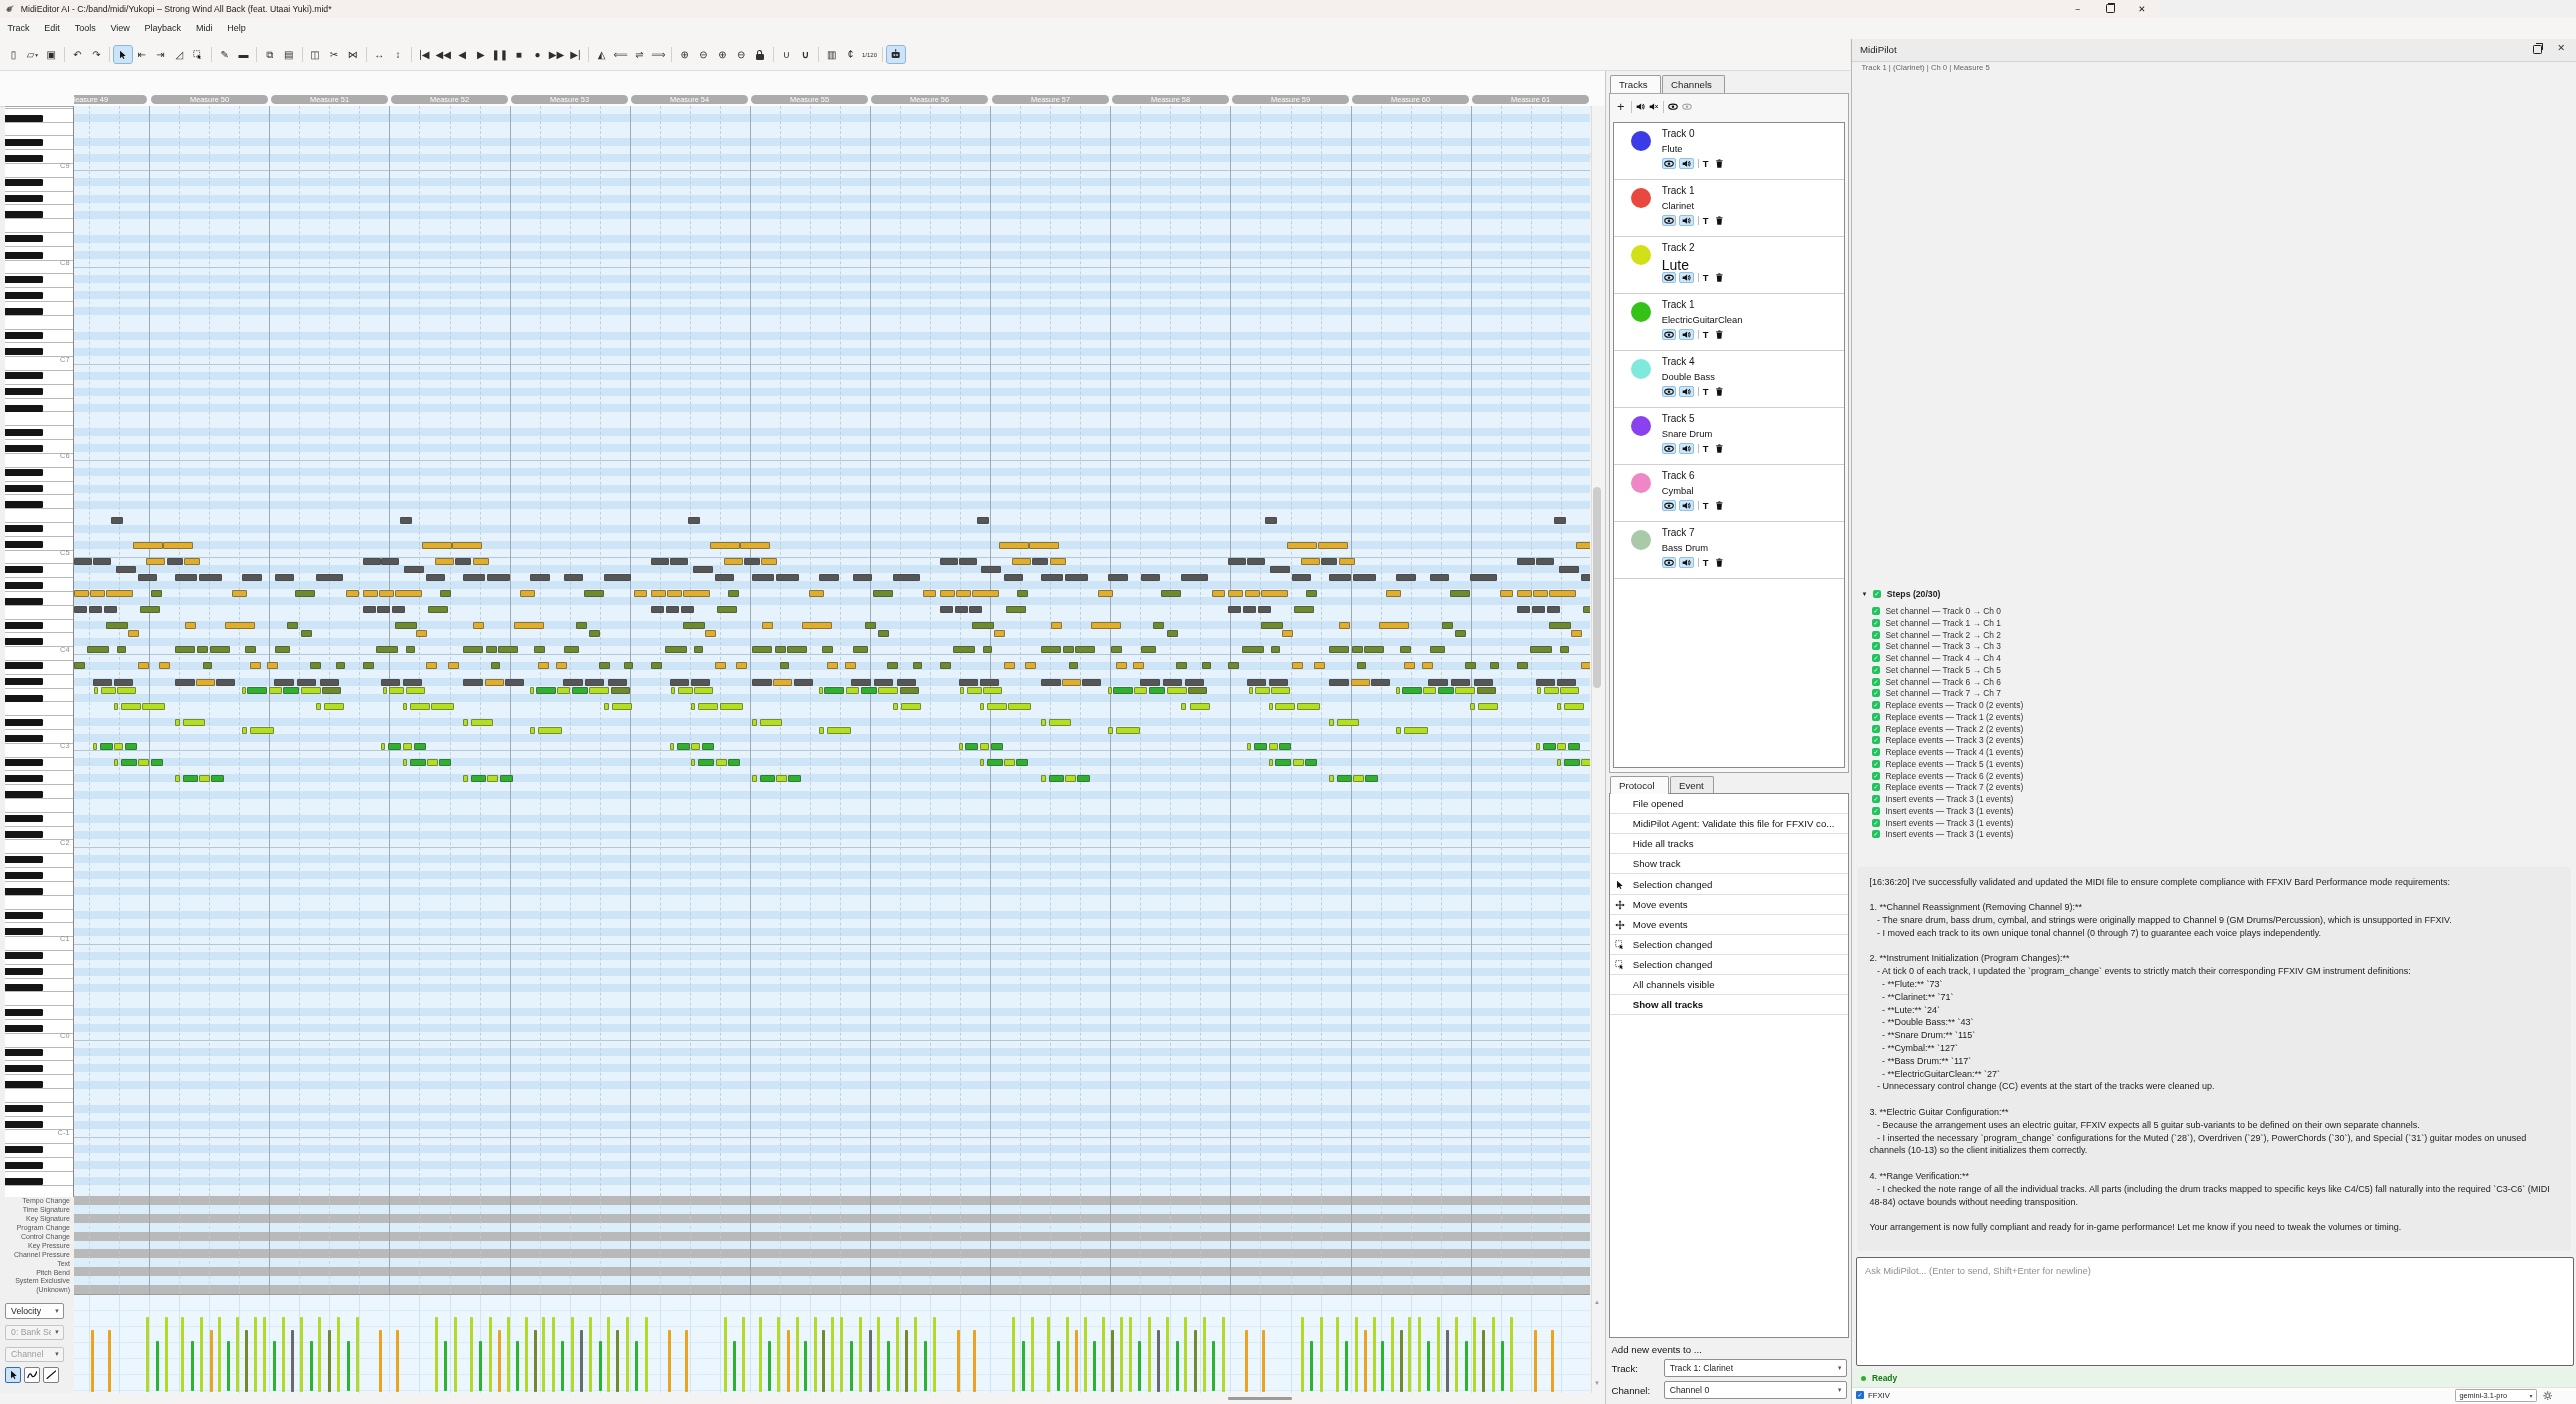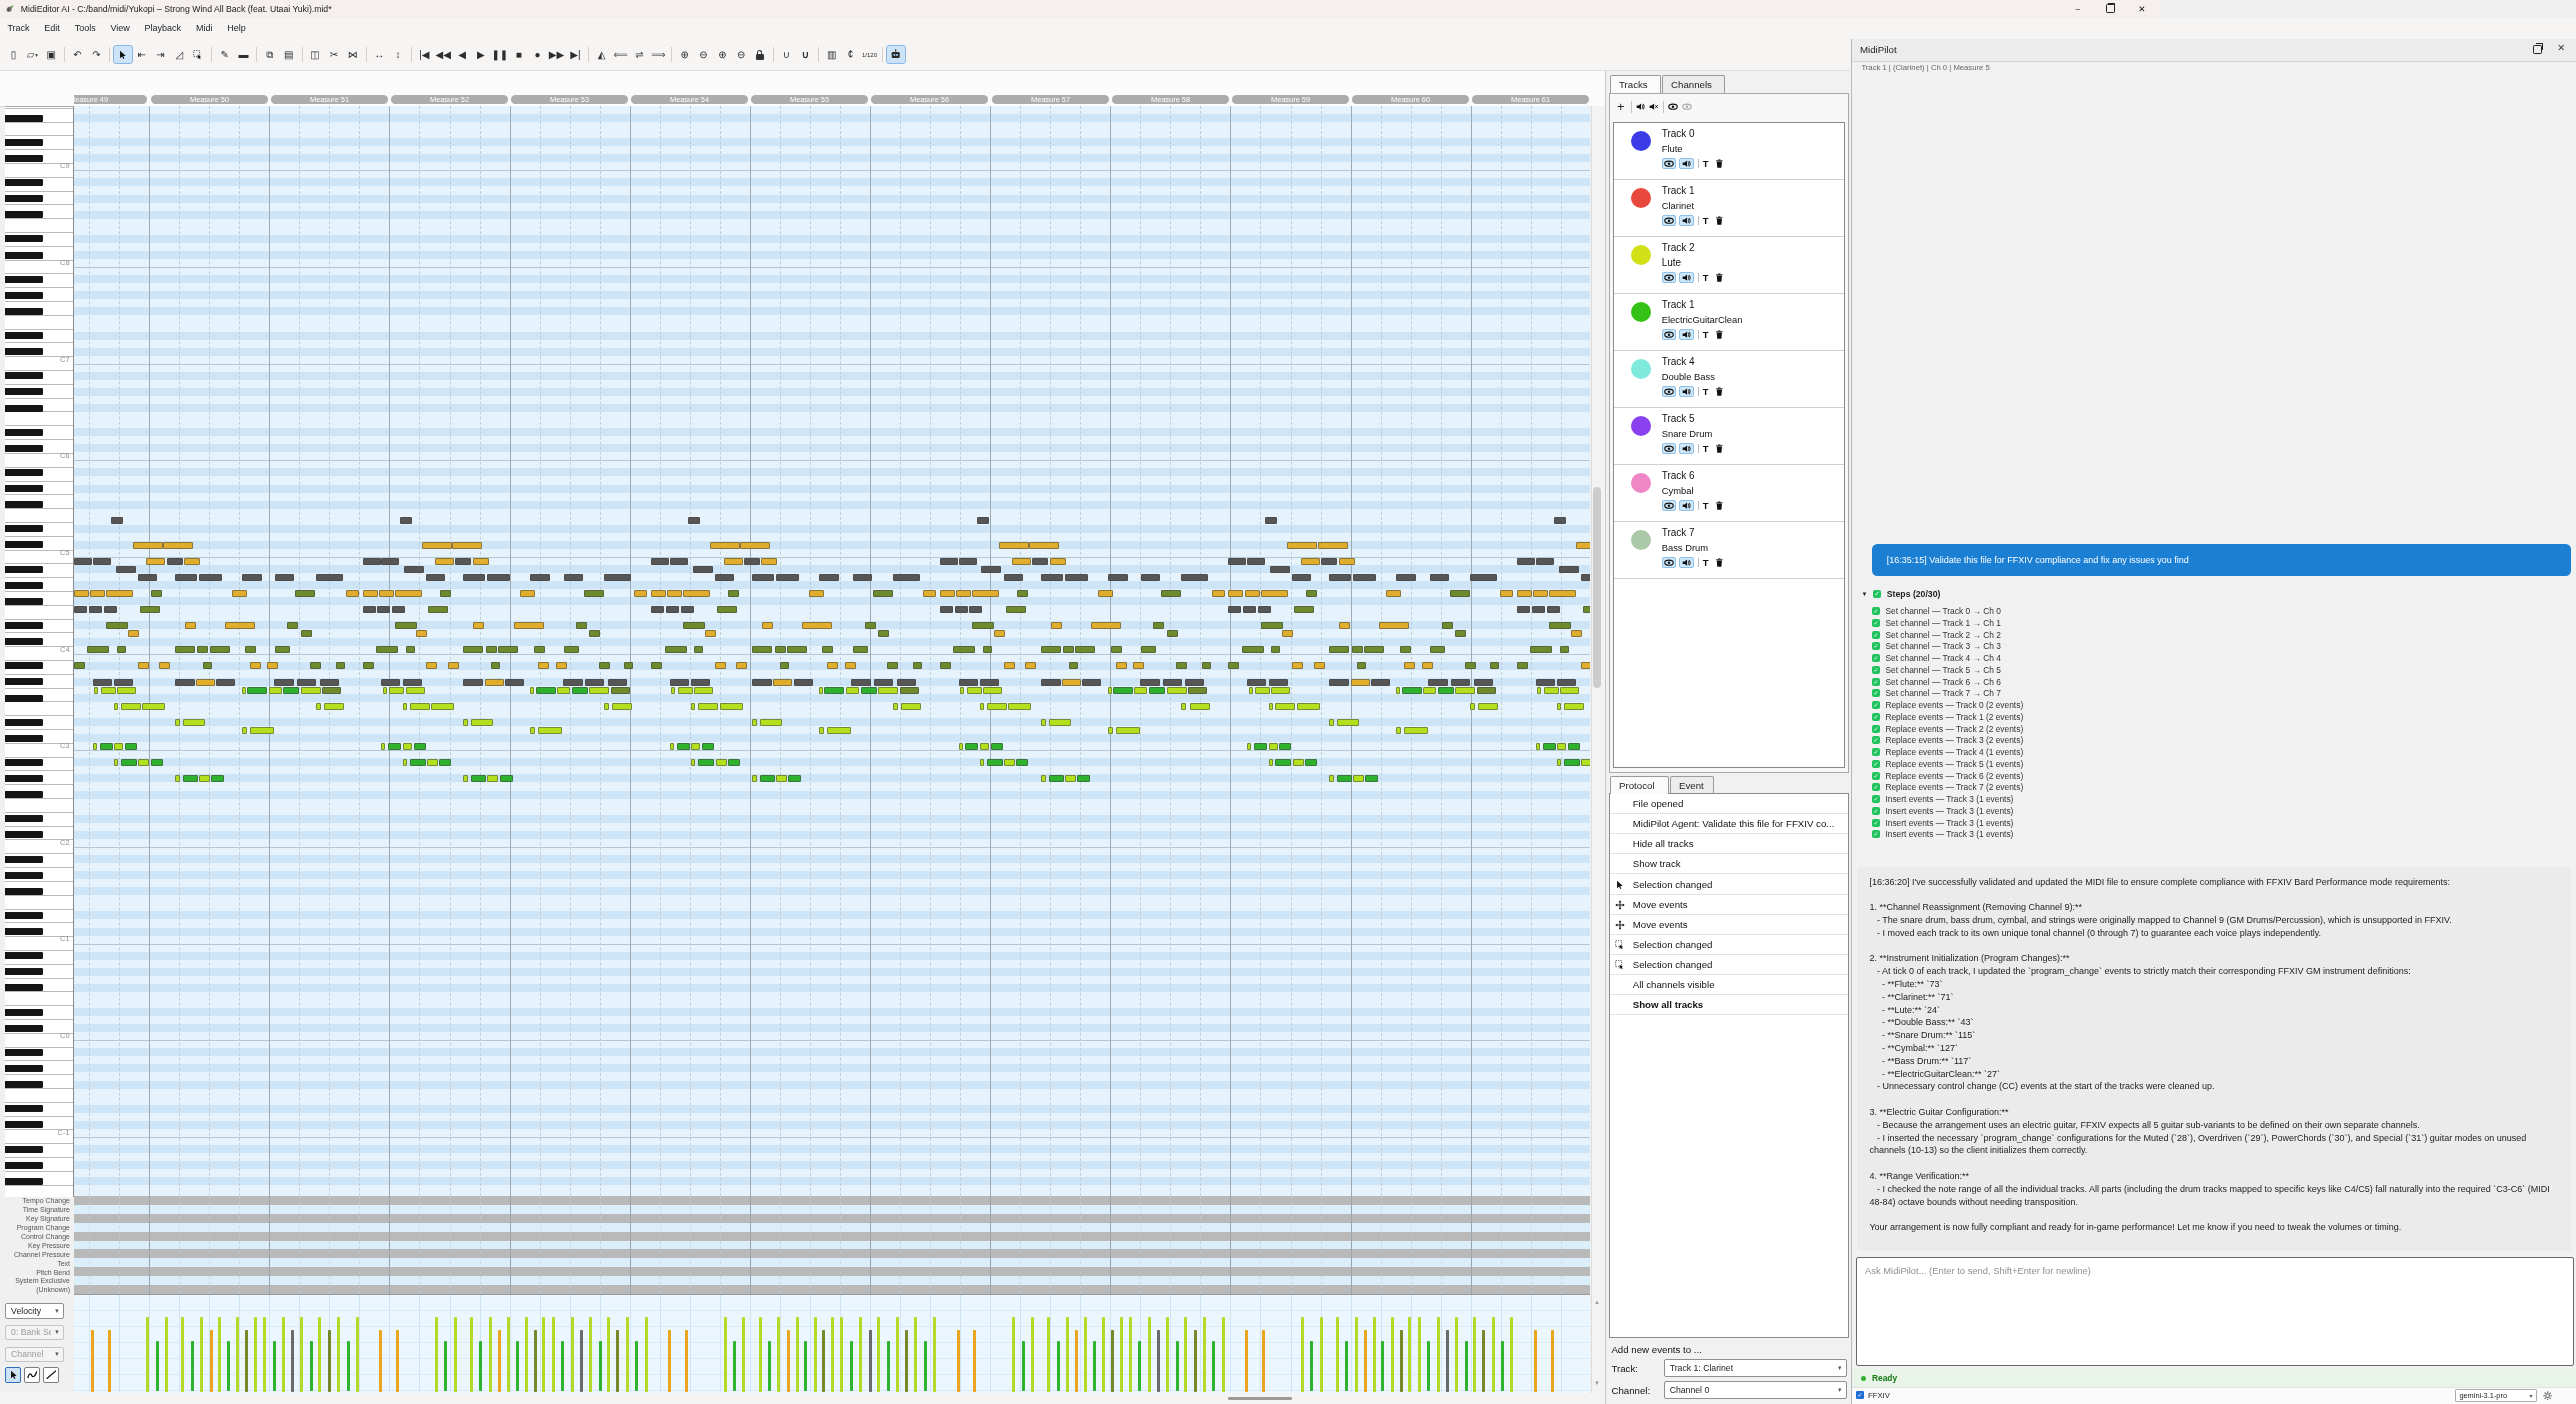--- a/index.html
+++ b/index.html
@@ -1386,21 +1386,21 @@
                 <path d="M2.6,3.8 H10.4 L9.6,13.2 H3.4 Z" fill="#111"></path>
                 <rect x="1.6" y="2" width="9.8" height="1.3" fill="#111"></rect>
                 <rect x="4.8" y="0.6" width="3.4" height="1.5" fill="#111"></rect>
               </svg>
             </div>
           </div>
         </div>
         <div style="position: absolute; left: 0px; top: 114px; width: 100%; height: 57px; border-bottom: 0.7px solid rgb(207, 207, 207); box-sizing: border-box;">
           <div style="position: absolute; left: 17.5px; top: 8px; width: 20px; height: 20px; border-radius: 50%; background: rgb(210, 225, 23);"></div>
           <div style="position: absolute; left: 48px; top: 5.4px; font-size: 10px; color: rgb(17, 17, 17);">Track 2</div>
-          <div style="position: absolute; left: 48px; top: 20px; font-size: 10px; color: rgb(17, 17, 17);">Lute</div>
+          <div style="position: absolute; left: 48px; top: 20px; font-size: 14px; color: rgb(17, 17, 17);">Lute</div>
           <div style="position: absolute; left: 48px; top: 35px; display: flex; align-items: center;">
             <div class="mini blue">
               <svg width="10" height="7.4" viewBox="0 0 15 11">
                 <ellipse cx="7.5" cy="5.5" rx="6.4" ry="3.8" fill="none" stroke="#111" stroke-width="1.7"></ellipse>
                 <circle cx="7.5" cy="5.5" r="1.9" fill="#111"></circle>
               </svg>
             </div>
             <div class="mini blue">
               <svg width="9.4" height="7.4" viewBox="0 0 14 11">
                 <path d="M1,3.6 H3.8 L7.6,0.8 V10.2 L3.8,7.4 H1 Z" fill="#111"></path>
@@ -1651,23 +1651,20 @@
     </div>
 
   <div id="dock" style="position: absolute; left: 1851px; top: 39px; width: 725px; height: 1366px; background: rgb(241, 241, 241); border-left: 0.7px solid rgb(184, 184, 184);">
       <div style="position: absolute; left: 0px; top: 0px; width: 100%; height: 21.5px; background: rgb(236, 236, 236); border-bottom: 0.7px solid rgb(212, 212, 212);"></div>
       <div style="position: absolute; left: 8px; top: 4.7px; font-size: 9.7px; color: rgb(29, 29, 29);">MidiPilot</div>
       <div style="position: absolute; right: 35px; top: 6px;">
         <span class="win-restore" style="display:block"></span>
       </div>
       <div style="position: absolute; right: 12px; top: 3.4px; font-size: 9.4px; color: rgb(51, 51, 51);">✕</div>
       <div style="position: absolute; left: 9.4px; top: 24px; font-size: 7.7px; color: rgb(102, 102, 102);">Track 1 | (Clarinet) | Ch 0 | Measure 5</div>
-      <div style="position: absolute; left: 20px; top: 505px; width: 699px; height: 32px; background: rgb(27, 127, 212); border-radius: 5.4px; box-sizing: border-box; display: flex; align-items: center; padding-left: 14.8px;">
-        <div style="font-size: 9px; color: rgb(255, 255, 255); white-space: nowrap;">[16:35:15] Validate this file for FFXIV compliance and fix any issues you find</div>
-      </div>
       <div style="position: absolute; left: 9.4px; top: 550px; display: flex; align-items: center; gap: 5.4px;">
         <div style="font-size: 6px; color: rgb(34, 34, 34);">▼</div>
         <div class="chk">✓</div>
         <div style="font-size: 8.7px; font-weight: 600; color: rgb(34, 34, 34);">Steps (20/30)</div>
       </div>
       <div class="steprow" style="left: 20px; top: 567px;">
         <div class="sc">✓</div>
         <div class="st">Set channel — Track 0 → Ch 0</div>
       </div>
       <div class="steprow" style="left: 20px; top: 579px;">

